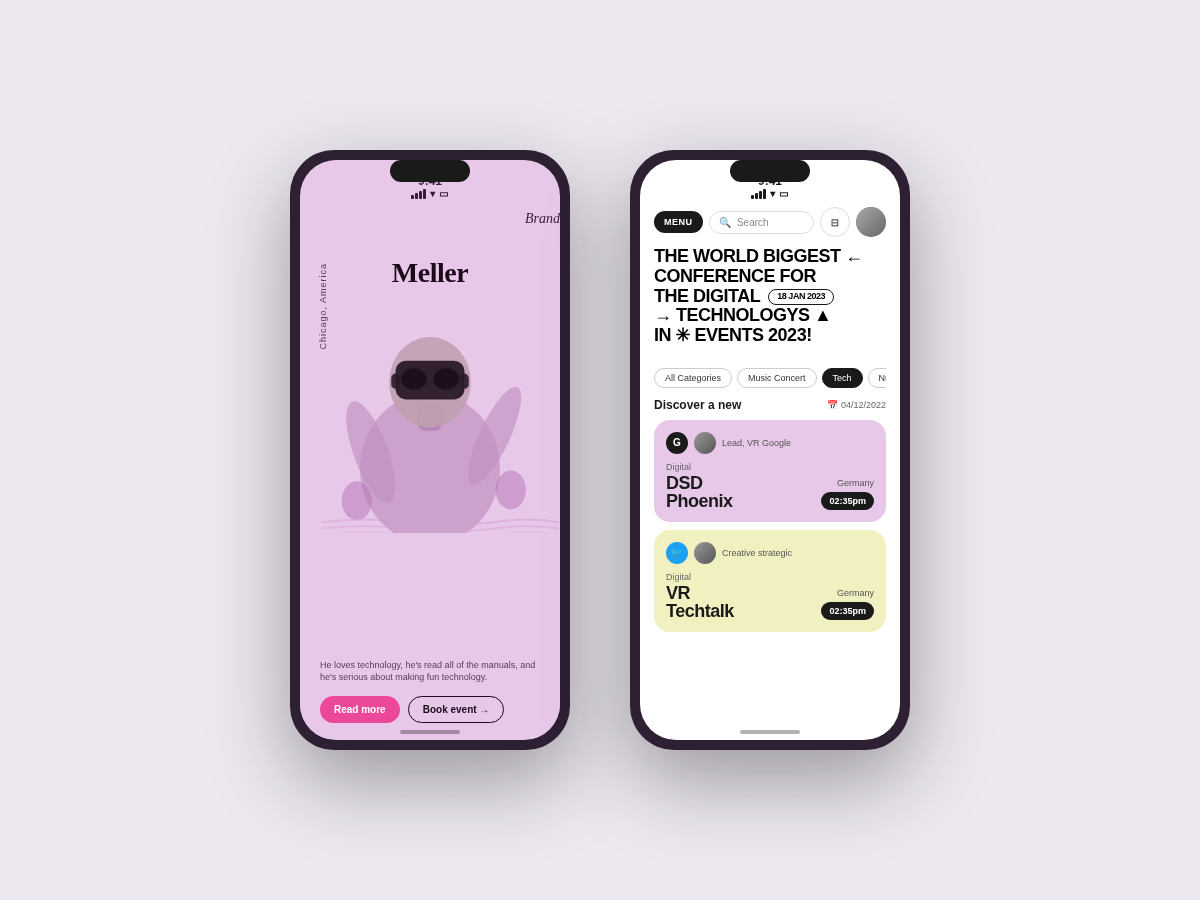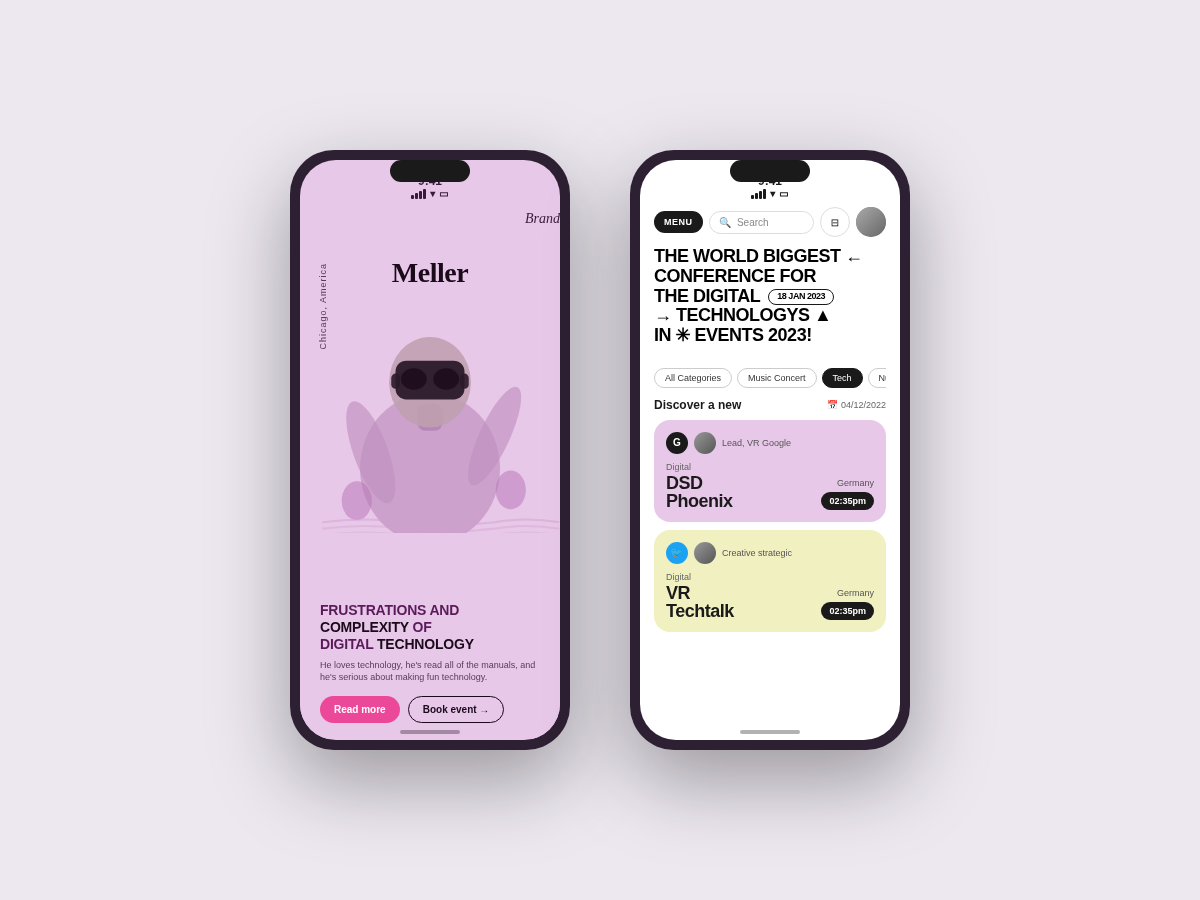--- a/index.html
+++ b/index.html
@@ -487,25 +487,20 @@
 
           <ellipse cx="195" cy="220" rx="14" ry="18" fill="#b878b8" opacity="0.55"></ellipse>
 
           <path d="M 20 250 Q 60 245 100 250 Q 140 255 180 250 Q 210 245 240 250" stroke="#d0a0d0" stroke-width="2" fill="none" opacity="0.5"></path>
           <path d="M 20 256 Q 60 251 100 256 Q 140 261 180 256 Q 210 251 240 256" stroke="#d0a0d0" stroke-width="2" fill="none" opacity="0.4"></path>
           <path d="M 20 262 Q 60 257 100 262 Q 140 267 180 262 Q 210 257 240 262" stroke="#d0a0d0" stroke-width="2" fill="none" opacity="0.3"></path>
         </svg>
       </div>
 
       <div class="phone1-content">
-        <div class="phone1-title">
-          <span>FRUSTRATIONS AND</span><br>
-          <span class="highlight">COMPLEXITY</span><span> OF</span><br>
-          <span>DIGITAL </span><span class="highlight">TECHNOLOGY</span>
-        </div>
         <div class="phone1-desc">He loves technology, he's read all of the manuals, and he's serious about making  fun technology.</div>
         <div class="phone1-buttons">
           <button class="btn-read-more">Read more</button>
           <button class="btn-book-event">Book event →</button>
         </div>
       </div>
     </div>
 
     <div class="home-indicator"></div>
   </div>

